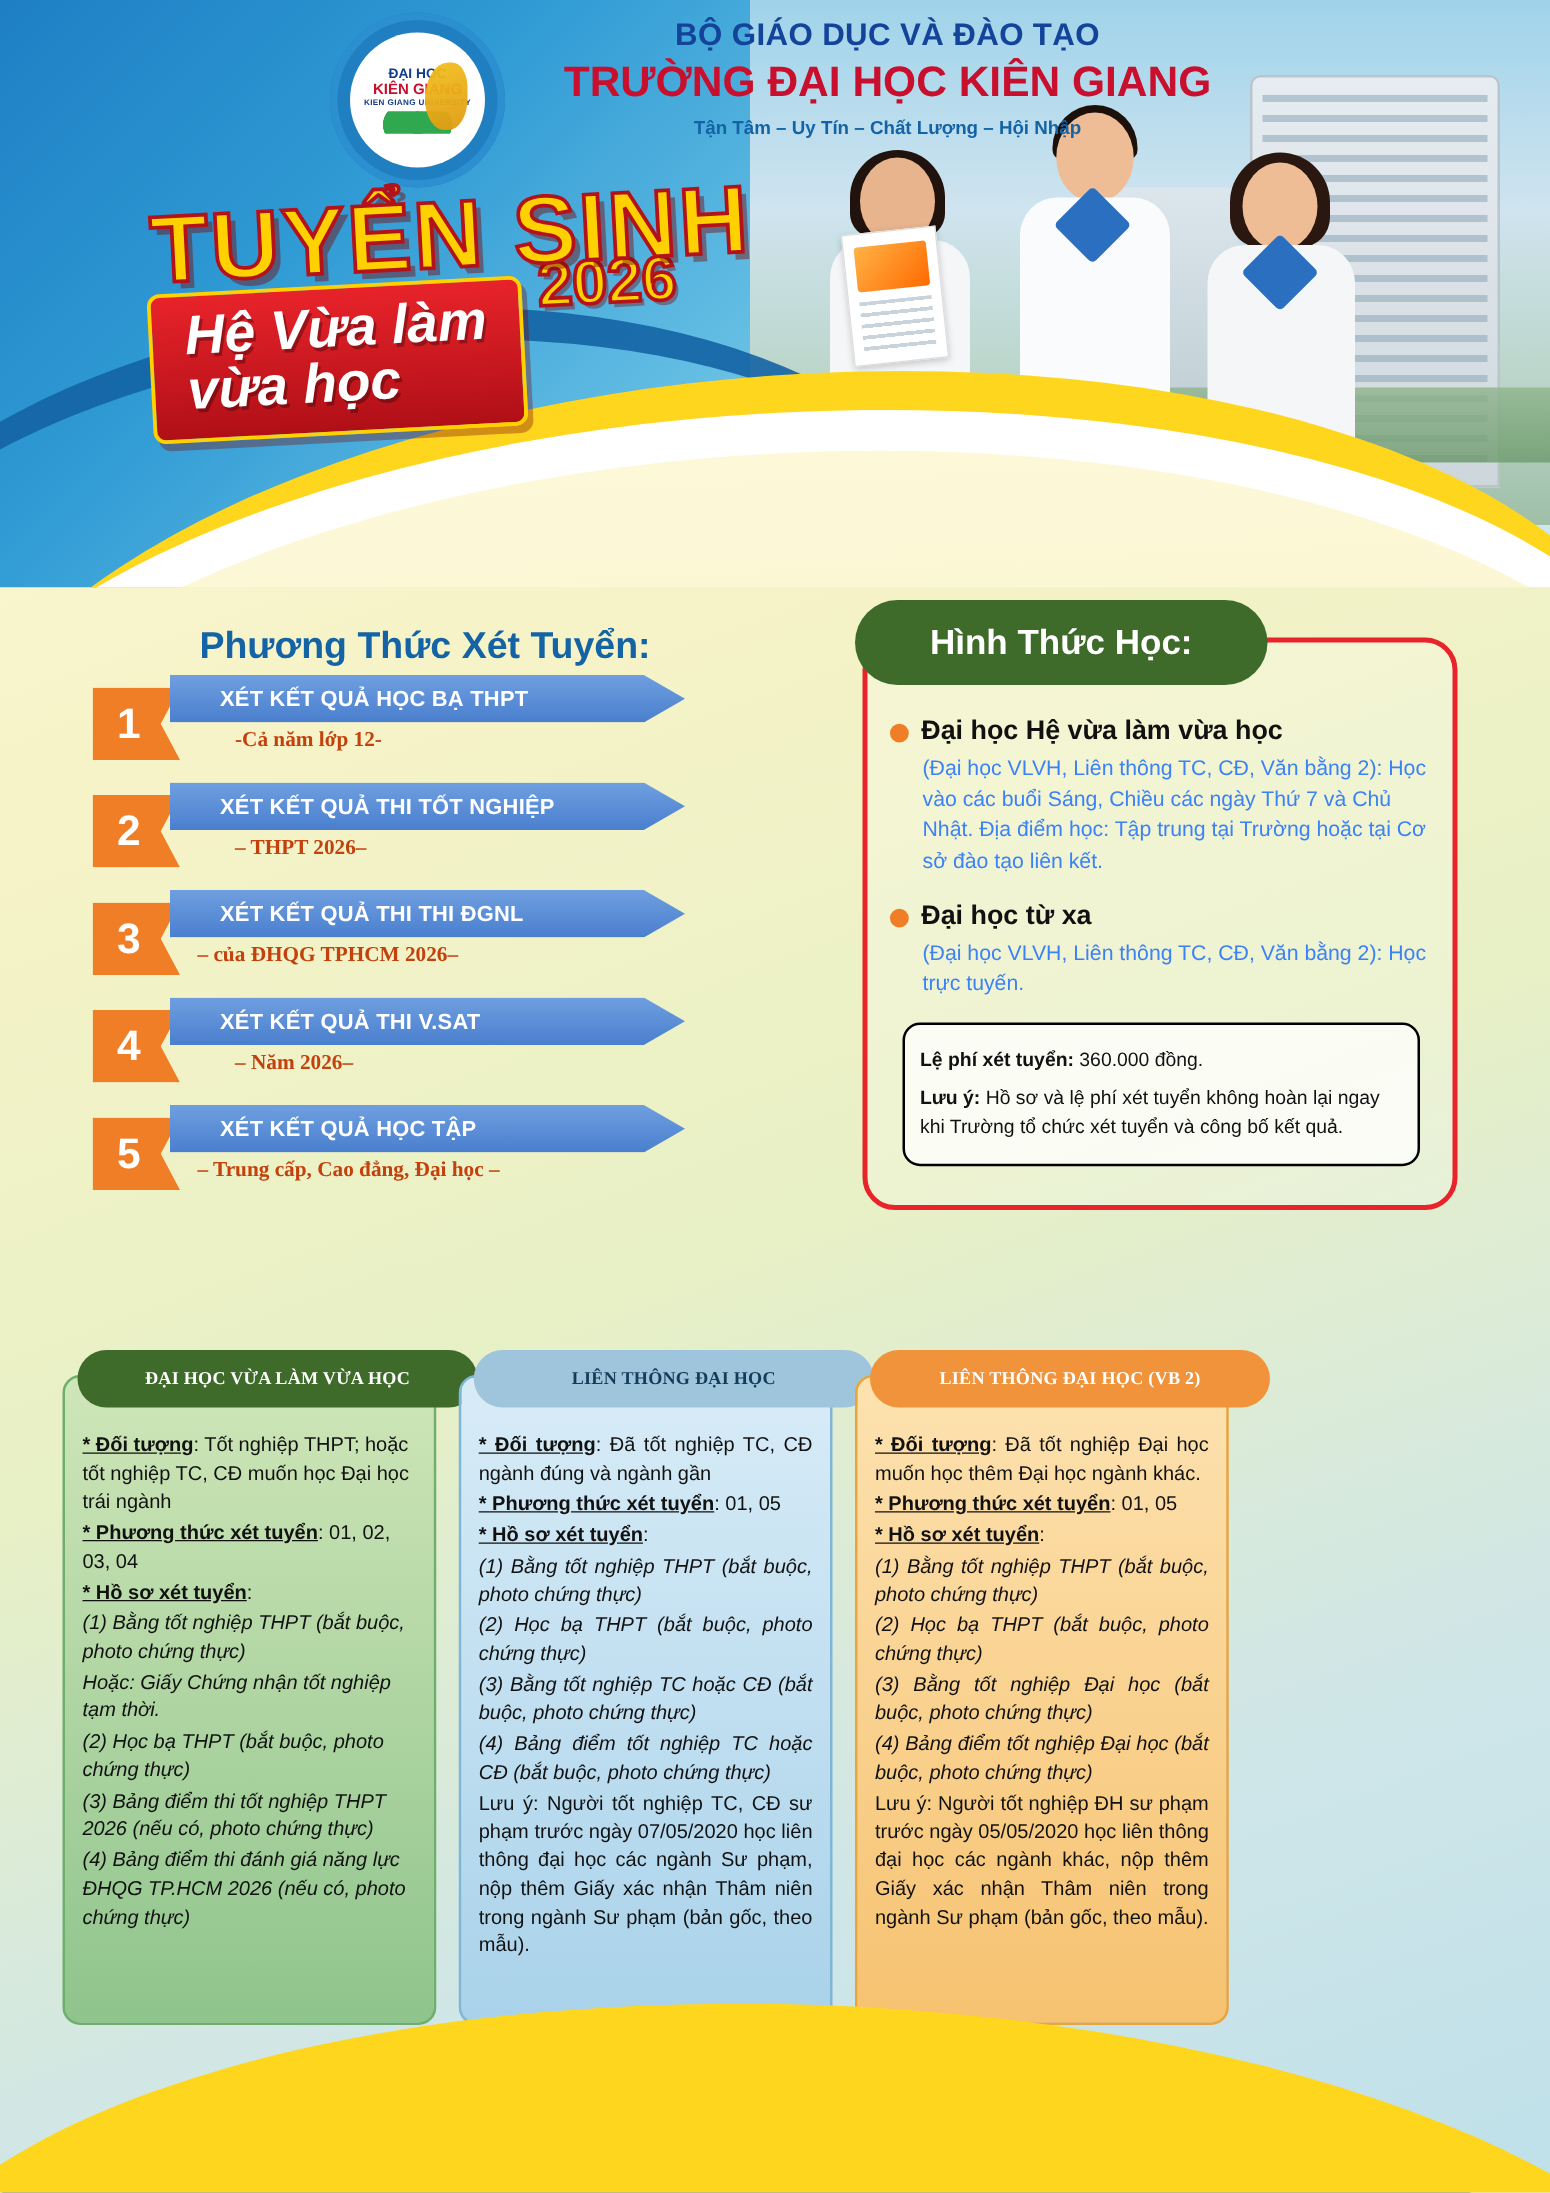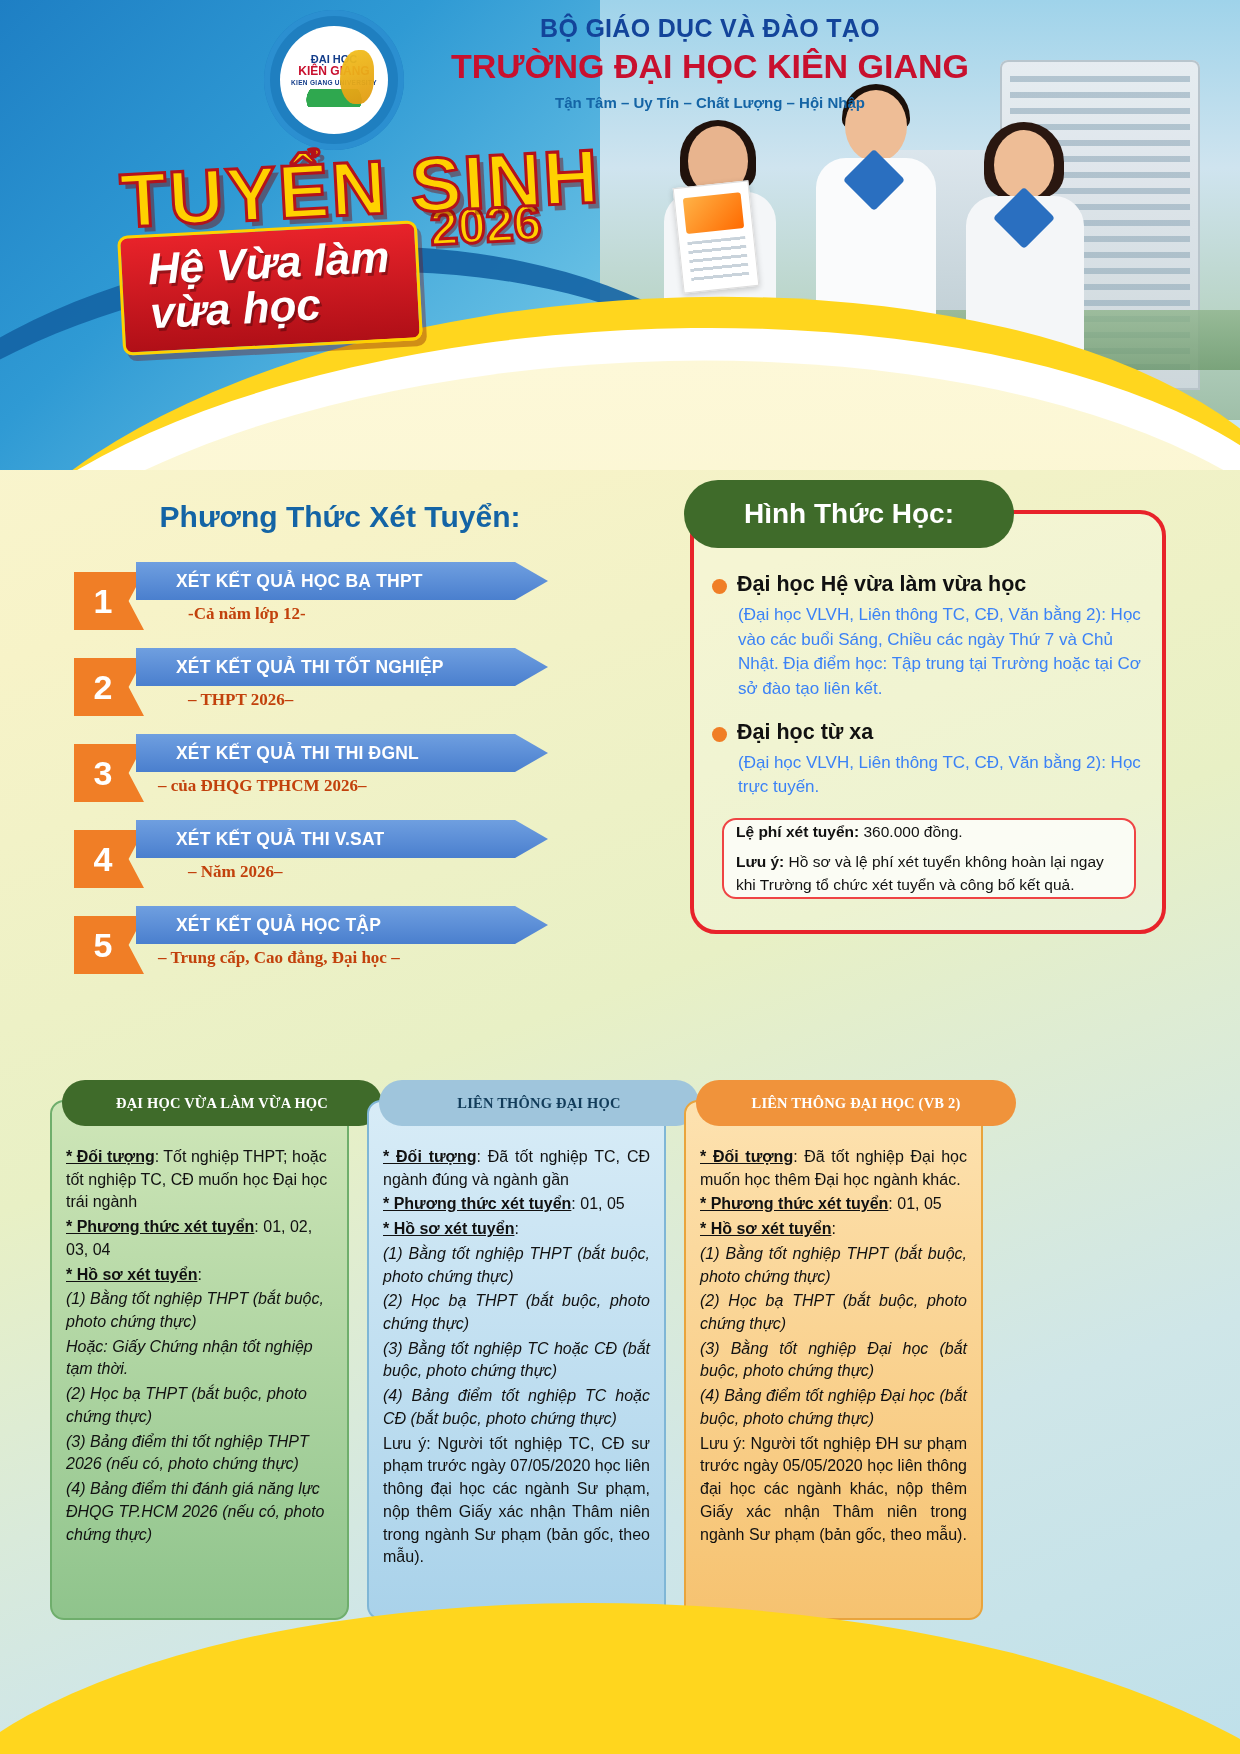--- a/index.html
+++ b/index.html
@@ -128,21 +128,21 @@
   .t-he { font-size:44px; font-weight:bold; color:#fff; font-style:italic; line-height:1.0; text-shadow:2px 3px 0 rgba(0,0,0,.3); }
   .t-vua { font-size:44px; font-weight:bold; color:#fff; font-style:italic; line-height:1.0; text-shadow:2px 3px 0 rgba(0,0,0,.3); }
   .t-2026 {
     position:absolute; left:430px; top:196px; font-size:50px; font-weight:bold;
     color:#ffd100; -webkit-text-stroke:3px #b4121b; transform:rotate(-3deg);
     text-shadow:3px 4px 0 rgba(120,10,10,.4);
   }
 
   
   .col-left { position:absolute; left:60px; top:500px; width:560px; }
-  .sec-title { font-size:30px; font-weight:bold; color:#1464a5; text-align:center; margin-bottom:26px; }
+  .sec-title { font-size:30px; font-weight:bold; color:#1464a5; text-align:center; margin-bottom:4px; }
   .method-row { position:relative; height:82px; margin-bottom:4px; }
   .num-badge {
     position:absolute; left:14px; top:12px; width:70px; height:58px;
     background:#f07e26; clip-path:polygon(0 0,100% 0,78% 50%,100% 100%,0 100%);
     color:#fff; font-size:34px; font-weight:bold; display:flex;
     align-items:center; justify-content:center; padding-right:12px;
   }
   .arrow-bar {
     position:absolute; left:76px; top:2px; width:412px; height:38px;
     background:linear-gradient(180deg,#6f9fe0,#4a7fce);
@@ -166,22 +166,22 @@
     position:absolute; left:-10px; top:-34px; width:330px; height:68px;
     background:#3f6b2a; color:#fff; border-radius:34px;
     display:flex; align-items:center; justify-content:center;
     font-size:28px; font-weight:bold;
   }
   .bullet-head { display:flex; align-items:flex-start; gap:10px; margin-top:6px; }
   .dot { width:15px; height:15px; background:#f07e26; border-radius:50%; margin-top:7px; flex:0 0 auto; }
   .bullet-title { font-size:21.5px; font-weight:bold; color:#111; }
   .para { font-size:17px; color:#3b82f6; line-height:1.45; margin:6px 0 0 26px; }
   .fee-box {
-    margin:18px 8px 13px 10px; border:2px solid #ef4444; border-radius:14px;
-    background:rgba(255,255,255,.75); padding:1px 12px;
+    margin:18px 8px 13px 10px; border:2px solid #000000; border-radius:14px;
+    background:rgba(255,255,255,.75); padding:18px 12px;
   }
   .fee-line { font-size:15.5px; color:#111; line-height:1.45; }
   .fee-line b { font-weight:bold; }
 
   
   .panels { position:absolute; left:50px; top:1100px; width:1150px; display:flex; gap:18px; }
   .panel { width:299px; position:relative; border-radius:14px; padding:44px 14px 16px; min-height:520px; }
   .p1 { background:linear-gradient(180deg,#cfe6b8,#8fc48c); border:2px solid #6fae6c; }
   .p2 { background:linear-gradient(180deg,#d8ecf7,#a9d2ea); border:2px solid #7fb6d6; }
   .p3 { background:linear-gradient(180deg,#fde2b0,#f6c270); border:2px solid #e9a43c; }

